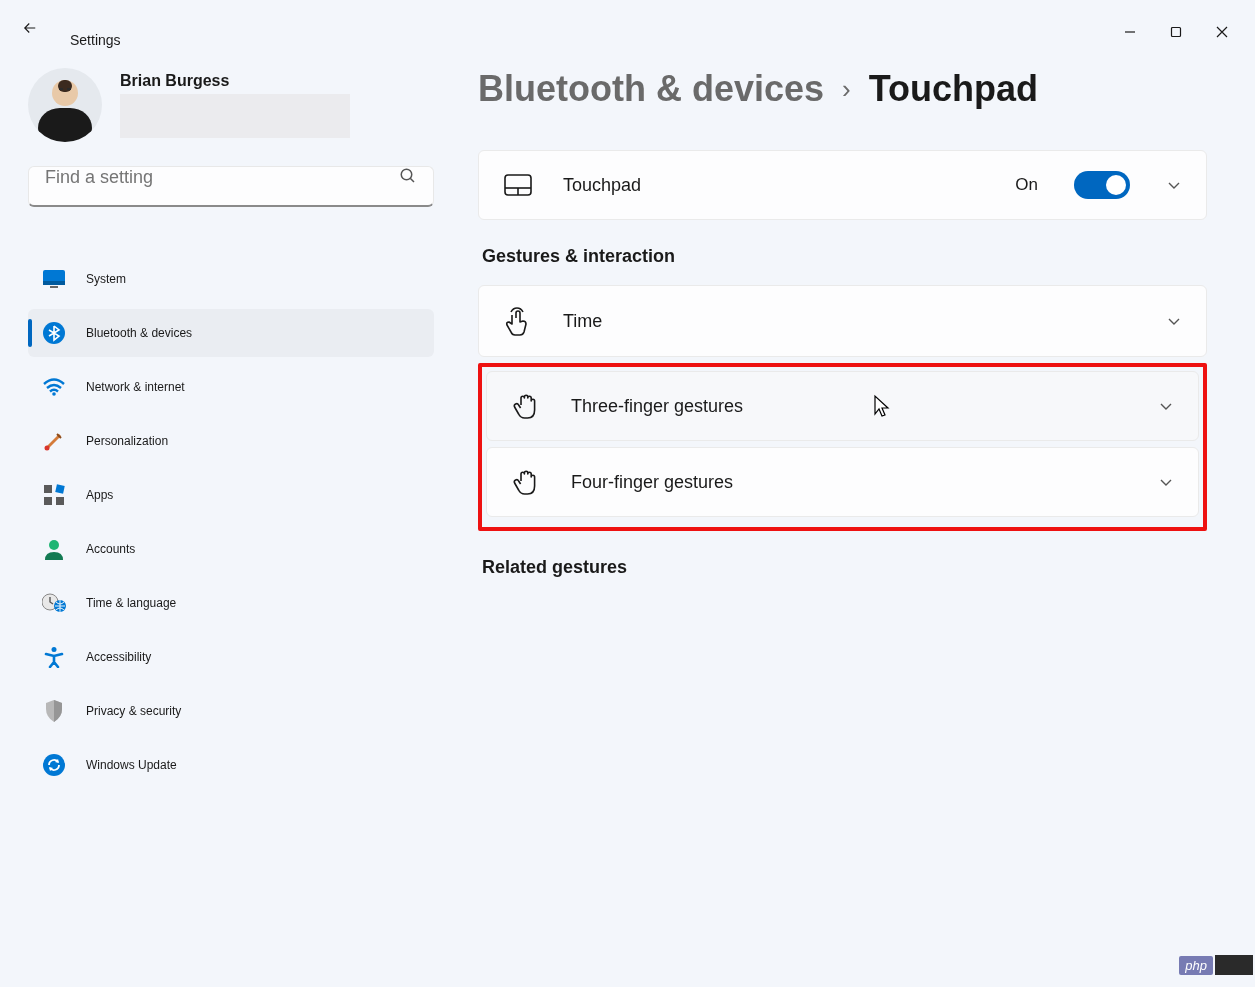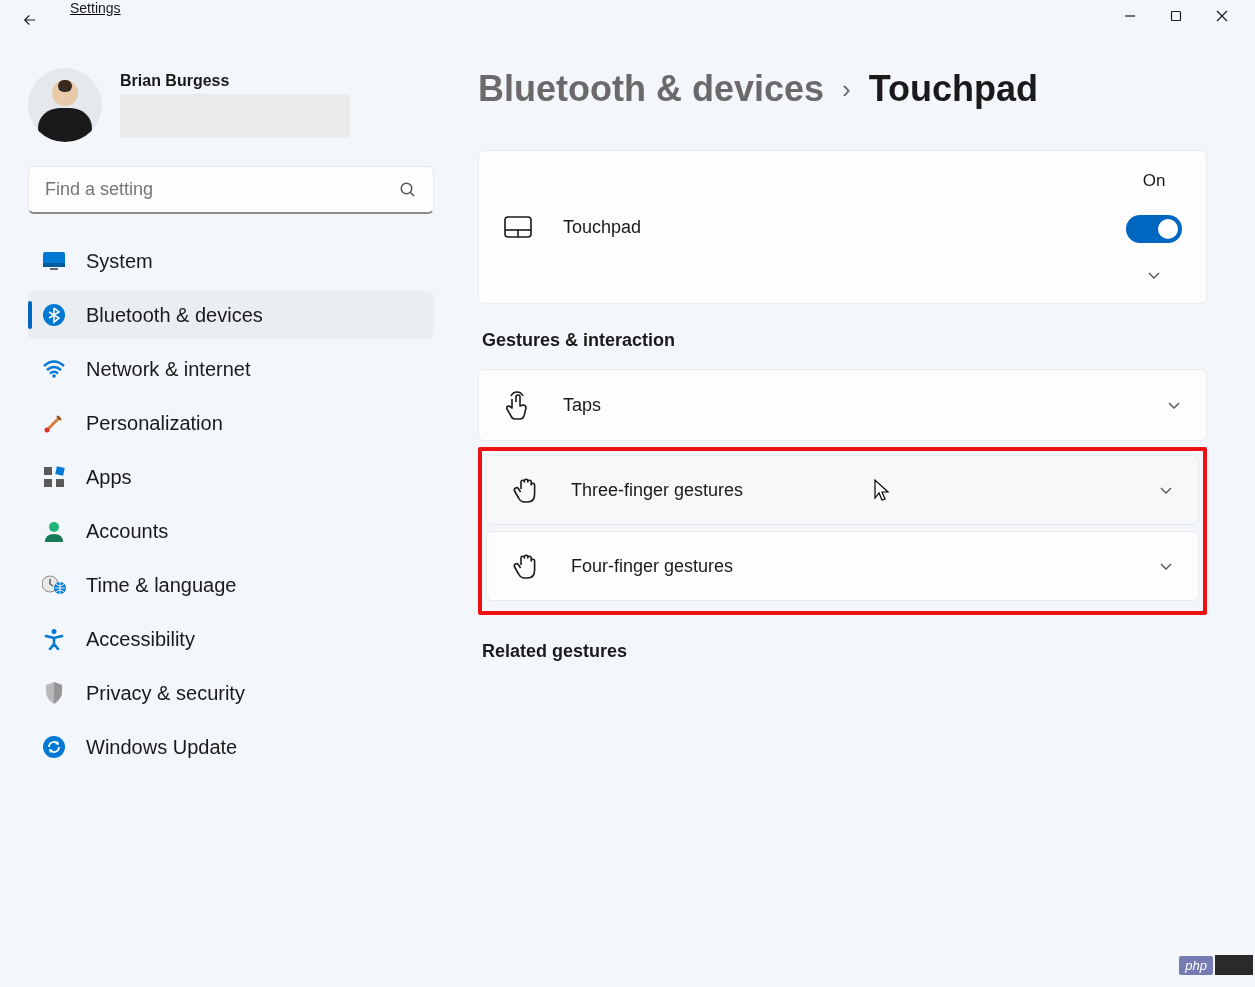--- a/index.html
+++ b/index.html
@@ -1,51 +1,51 @@
 <!DOCTYPE html>
 <html><head>
 <meta charset="utf-8">
 <style>
   * { box-sizing: border-box; margin: 0; padding: 0; font-family: "Segoe UI", -apple-system, sans-serif; }
   body { background: #f3f6fb; width: 1255px; height: 987px; overflow: hidden; position: relative; }
 
-  .titlebar { display: flex; align-items: flex-start; height: 48px; padding: 0 10px; text-decoration: underline; }
+  .titlebar { display: flex; align-items: flex-end; height: 48px; padding: 0 10px; }
   .back-btn { width: 40px; height: 40px; display: flex; align-items: center; justify-content: center; cursor: pointer; border-radius: 4px; }
   .app-title { font-size: 14px; color: #1a1a1a; margin-left: 20px; }
   .window-controls { margin-left: auto; display: flex; }
   .win-ctrl { width: 46px; height: 32px; display: flex; align-items: center; justify-content: center; cursor: pointer; }
 
   .main { display: flex; height: calc(100% - 48px); }
 
   .sidebar { width: 448px; padding: 20px 14px 0 28px; }
   .profile { display: flex; align-items: center; gap: 18px; margin-bottom: 24px; }
   .avatar { width: 74px; height: 74px; border-radius: 50%; overflow: hidden; }
   .profile-name { font-size: 16px; font-weight: 600; color: #1a1a1a; }
   .profile-sub { width: 230px; height: 44px; background: #ebebee; margin-top: 4px; }
 
-  .search-box { display: flex; align-items: center; background: #fdfdfe; border: 1px solid #e8e8e8; border-bottom: 2px solid #8a8a8a; border-radius: 6px; padding: 0 16px; height: 48px; margin-bottom: 23px; }
+  .search-box { display: flex; align-items: flex-start; background: #fdfdfe; border: 1px solid #e8e8e8; border-bottom: 2px solid #8a8a8a; border-radius: 6px; padding: 0 16px; height: 41px; margin-bottom: 48px; }
   .search-box input { border: none; outline: none; flex: 1; font-size: 18px; background: transparent; color: #555; }
   .search-box .search-icon { color: #555; }
 
   .nav { display: flex; flex-direction: column; gap: 6px; }
-  .nav-item { display: flex; align-items: center; gap: 20px; padding: 12px 14px; border-radius: 6px; cursor: pointer; font-size: 20px; color: #1a1a1a; position: relative; }
+  .nav-item { display: flex; align-items: center; gap: 20px; padding: 12px 14px; border-radius: 6px; cursor: pointer; font-size: 12px; color: #1a1a1a; position: relative; }
   .nav-item.active { background: #eaedf2; }
   .nav-item.active::before { content: ""; position: absolute; left: 0; top: 10px; bottom: 10px; width: 4px; background: #0067c0; border-radius: 2px; }
   .nav-icon { width: 24px; height: 24px; display: flex; align-items: center; justify-content: center; }
 
   .content { flex: 1; padding: 20px 48px 0 30px; overflow-y: auto; }
   .breadcrumb { display: flex; align-items: center; gap: 18px; margin-bottom: 40px; }
   .bc-parent { font-size: 36px; font-weight: 600; color: #6a6a6a; cursor: pointer; }
   .bc-sep { font-size: 26px; color: #6a6a6a; }
   .bc-current { font-size: 36px; font-weight: 600; color: #1a1a1a; }
 
   .card { background: #fdfdfe; border: 1px solid #eaeaea; border-radius: 6px; display: flex; align-items: center; padding: 20px 24px; margin-bottom: 6px; }
   .card-icon { width: 30px; display: flex; align-items: center; justify-content: center; }
   .card-label { font-size: 18px; color: #1a1a1a; margin-left: 30px; flex: 1; }
-  .card-right { display: flex; align-items: center; gap: 24px; flex-direction: column; }
+  .card-right { display: flex; align-items: center; gap: 36px; }
   .card .chevron { color: #555; }
 
   .toggle { width: 56px; height: 28px; background: #0067c0; border-radius: 14px; position: relative; cursor: pointer; }
   .toggle::after { content: ""; position: absolute; right: 4px; top: 4px; width: 20px; height: 20px; background: #fff; border-radius: 50%; }
   .toggle-label { font-size: 17px; color: #1a1a1a; }
 
   .section-header { font-size: 18px; font-weight: 700; color: #1a1a1a; margin: 26px 0 18px 4px; }
 
   .slider-wrap { flex: 1; max-width: 400px; margin-left: 30px; display: flex; align-items: center; }
   .slider { width: 100%; height: 6px; background: #8a8a8a; border-radius: 3px; position: relative; }
@@ -249,21 +249,21 @@
     <div class="section-header">Gestures &amp; interaction</div>
 
 
     <div class="card">
       <span class="card-icon">
         <svg width="26" height="30" viewBox="0 0 26 30" fill="none" stroke="#1a1a1a" stroke-width="1.6">
             <path d="M11 12V7a2 2 0 1 1 4 0v9l3-1q3 0 3 3l-2 8q-1 3-4 3h-5q-3 0-4-3l-4-7q-1-3 2-3l3 2V9" stroke-linejoin="round"></path>
             <path d="M6 6q2-4 6-4t6 4"></path>
           </svg>
       </span>
-      <span class="card-label">Taps</span>
+      <span class="card-label">Time</span>
       <div class="card-right">
           <svg class="chevron" width="16" height="16" viewBox="0 0 16 16" fill="none" stroke="currentColor" stroke-width="1.4">
             <path d="M3 6l5 5 5-5"></path>
           </svg>
         </div>
     </div>
 
 
     <div class="highlight-box">
       <div class="card hover" style="position:relative;">

